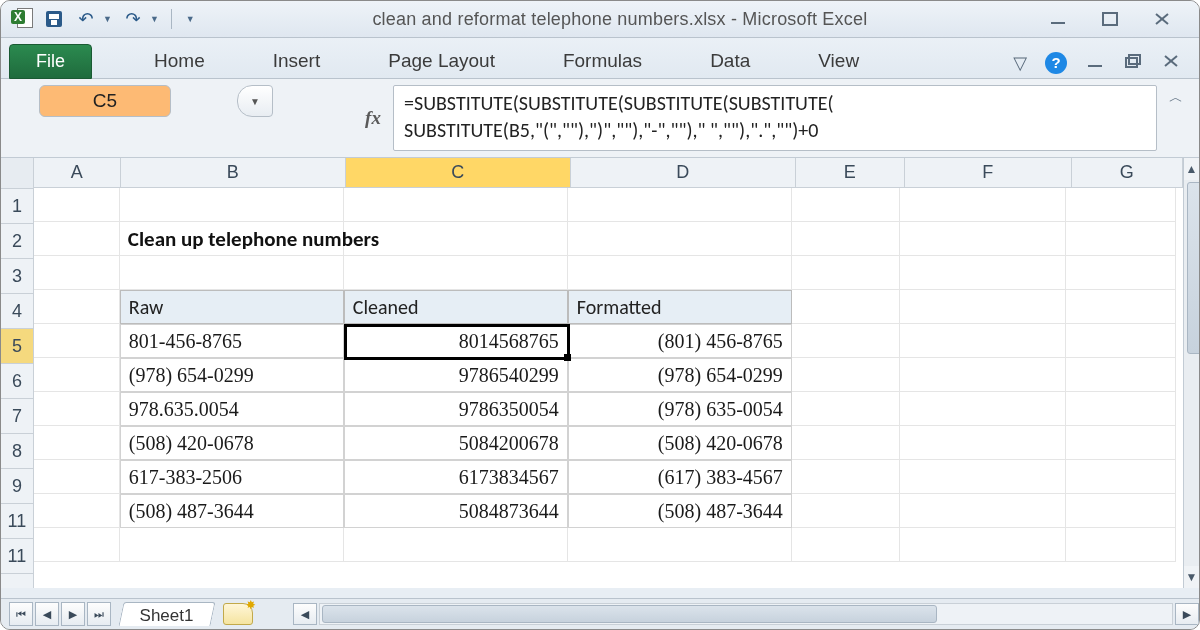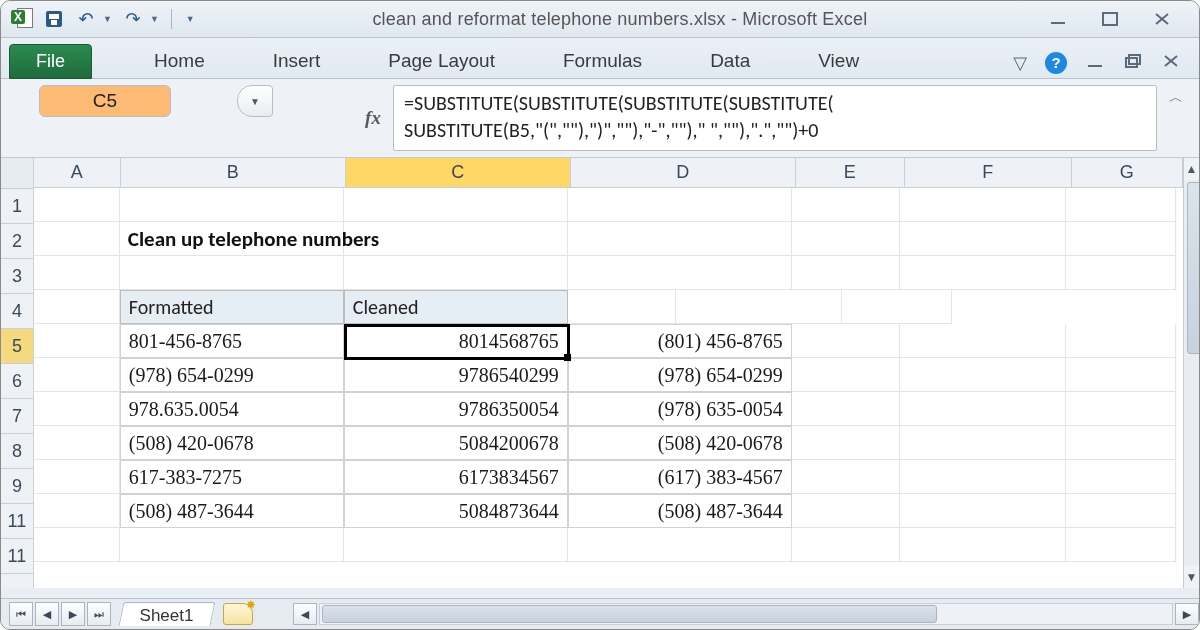--- a/index.html
+++ b/index.html
@@ -312,22 +312,23 @@
             <div class="cell colB"></div>
             <div class="cell colC"></div>
             <div class="cell colD"></div>
             <div class="cell colE"></div>
             <div class="cell colF"></div>
             <div class="cell colG"></div>
           </div>
 
         <div class="row">
           <div class="cell colA"></div>
+          <div class="cell colB tbl-header">Raw</div>
+          <div class="cell colC tbl-header">Cleaned</div>
           <div class="cell colD tbl-header">Formatted</div>
-          <div class="cell colC tbl-header">Cleaned</div>
           <div class="cell colE"></div>
             <div class="cell colF"></div>
             <div class="cell colG"></div>
         </div>
 
         <div class="row">
           <div class="cell colA"></div>
           <div class="cell colB tbl-cell">801-456-8765</div>
           <div class="cell colC tbl-cell right">8014568765</div>
           <div class="cell colD tbl-cell right">(801) 456-8765</div>
@@ -361,21 +362,21 @@
           <div class="cell colB tbl-cell">(508) 420-0678</div>
           <div class="cell colC tbl-cell right">5084200678</div>
           <div class="cell colD tbl-cell right">(508) 420-0678</div>
           <div class="cell colE"></div>
             <div class="cell colF"></div>
             <div class="cell colG"></div>
         </div>
 
         <div class="row">
           <div class="cell colA"></div>
-          <div class="cell colB tbl-cell">617-383-7275</div>
+          <div class="cell colB tbl-cell">617-383-2506</div>
           <div class="cell colC tbl-cell right">6173834567</div>
           <div class="cell colD tbl-cell right">(617) 383-4567</div>
           <div class="cell colE"></div>
             <div class="cell colF"></div>
             <div class="cell colG"></div>
         </div>
 
         <div class="row">
           <div class="cell colA"></div>
           <div class="cell colB tbl-cell">(508) 487-3644</div>

